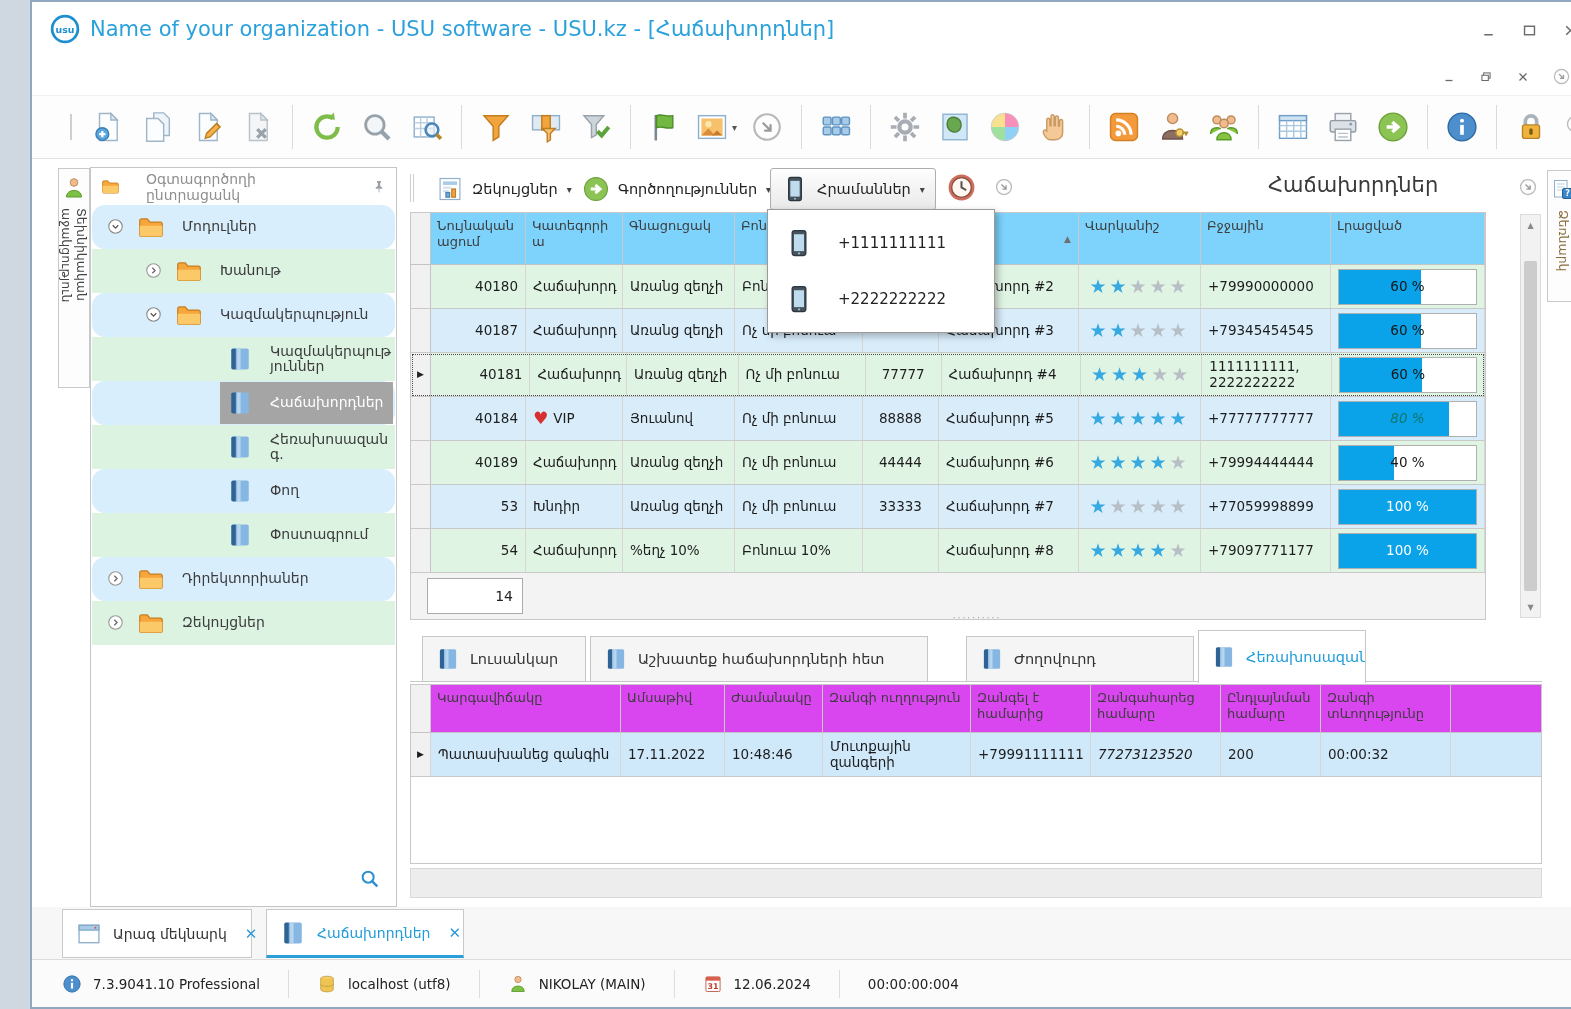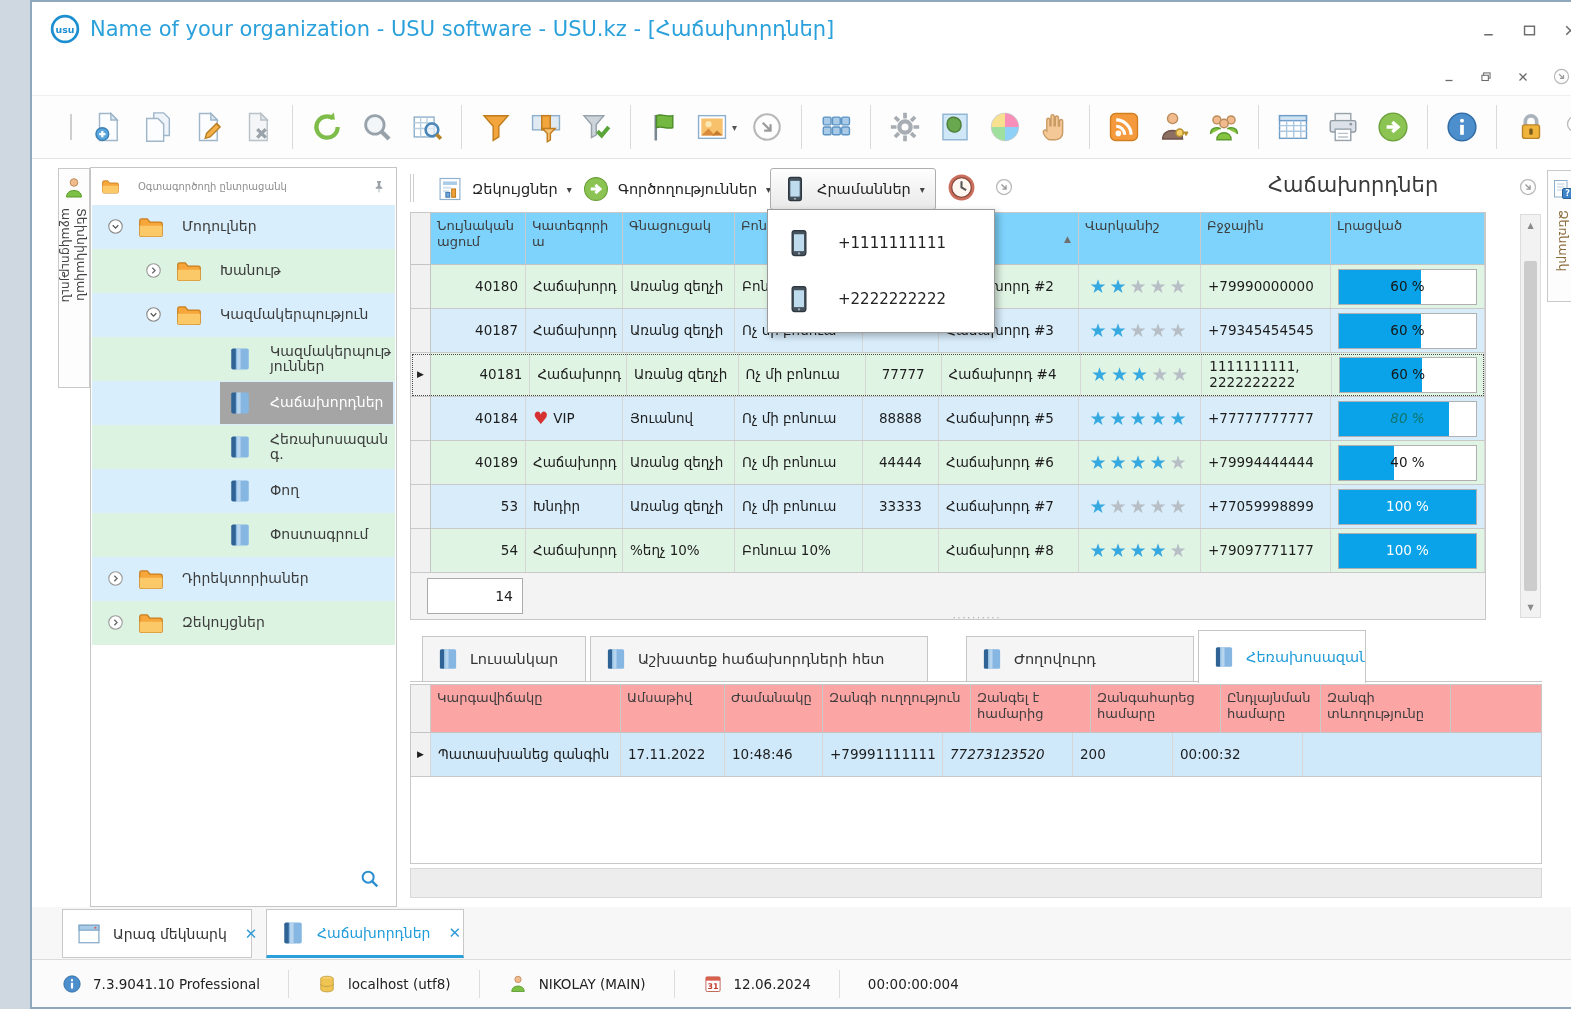--- a/index.html
+++ b/index.html
@@ -40,26 +40,26 @@
   .vtab { position:absolute; background:#fdfdfd; border:1px solid #c9c9c9;
           display:flex; flex-direction:column; align-items:center; padding-top:7px; gap:8px; }
   .support-tab { left:26px; top:166px; width:32px; height:220px; }
   .manual-tab  { left:1515px; top:168px; width:32px; height:132px; }
   .vtext { writing-mode:vertical-rl; font-size:12.5px; color:#444; }
   .manual-tab .vtext { color:#8a6d3b; }
 
   
   .tree { position:absolute; left:58px; top:165px; width:307px; height:740px; background:#fff;
           border:1px solid #c5c5c5; }
-  .thead { height:37px; display:flex; align-items:center; padding:0 9px; gap:17px;
-           color:#8f8f8f; font-size:10px; }
+  .thead { height:37px; display:flex; align-items:center; padding:0 9px; gap:25px;
+           color:#8f8f8f; font-size:14px; }
   .thead .tt { flex:1; }
   #tree-items { position:absolute; left:0; top:37px; right:0; bottom:0; overflow:hidden; }
   .trow { position:absolute; left:1px; right:1px; height:44px; cursor:pointer; }
-  .trow.blue  { background:#d9eefc; }
+  .trow.blue  { background:#d9eefc;border-radius:13px; }
   .trow.green { background:#dcf3e1; }
   .texp  { position:absolute; top:12px; }
   .tfold { position:absolute; top:7px; }
   .tbook { position:absolute; top:8px; }
   .tlab  { position:absolute; top:50%; transform:translateY(-50%); font-size:14px; color:#3c3c3c; line-height:1.08; }
   .tlab.white { color:#fff; }
   .tsel { position:absolute; left:128px; top:1px; bottom:1px; right:2px; background:#a5a5a5; }
   .texp, .tfold, .tbook, .tlab { z-index:2; }
   .tree-search { position:absolute; left:268px; top:700px; cursor:pointer; }
 
@@ -119,21 +119,21 @@
   .bottom-tabs { position:absolute; left:378px; top:628px; width:1132px; height:52px;
                  border-bottom:1px solid #c8c8c8; background:#fff; }
   .btab { position:absolute; top:6px; height:46px; background:#f5f5f5; border:1px solid #c6c6c6;
           display:flex; align-items:center; gap:9px; padding:0 12px; font-size:14.5px; color:#333;
           cursor:pointer; overflow:hidden; white-space:nowrap; }
   .btab.active { top:0; height:53px; background:#fff; border-bottom:none; color:#1f9cd9; z-index:3; }
 
   
   .bgridwrap { position:absolute; left:378px; top:682px; width:1132px; height:180px;
                border:1px solid #c8c8c8; background:#fff; overflow:hidden; }
-  .bghead { display:flex; height:48px; background:#fca5a5; border-bottom:1px solid #c4c4c4; }
+  .bghead { display:flex; height:48px; background:#d946ef; border-bottom:1px solid #c4c4c4; }
   .bgrow  { display:flex; height:44px; background:#cfe9fb; border-bottom:1px solid #c9c9c9; }
   .bgc { border-right:1px solid #d6d6d6; padding:0 7px; display:flex; align-items:center;
          font-size:13.5px; color:#1d1d1d; overflow:hidden; line-height:1.15; }
   .bgh { border-right:1px solid #c9c9c9; padding:5px 6px; font-size:13px; color:#3d3d3d;
          line-height:1.25; overflow:hidden; }
   .fill { flex:1; border-right:none; }
   .hstrip { position:absolute; left:378px; top:866px; width:1132px; height:30px; background:#ededed;
             border:1px solid #d8d8d8; }
 
   
@@ -950,20 +950,21 @@
         <div class="bgh" style="width: 100px;">Ընդլայնման համարը</div>
         <div class="bgh" style="width: 130px;">Զանգի տևողությունը</div>
         <div class="bgh fill"></div>
       </div>
     <div id="bgrid-body">
         <div class="bgrow">
           <div class="bgc gutter" style="width: 20px; background: rgb(241, 241, 241); justify-content: center; font-size: 9px;">▶</div>
           <div class="bgc" style="width: 190px;">Պատասխանեց զանգին</div>
           <div class="bgc" style="width: 104px;">17.11.2022</div>
           <div class="bgc" style="width: 98px;">10:48:46</div>
+          <div class="bgc" style="width: 148px;">Մուտքային զանգերի</div>
           <div class="bgc" style="width: 120px;">+79991111111</div>
           <div class="bgc" style="width: 130px; font-style: italic;">77273123520</div>
           <div class="bgc" style="width: 100px;">200</div>
           <div class="bgc" style="width: 130px;">00:00:32</div>
           <div class="bgc fill"></div>
         </div>
       </div>
   </div>
   <div class="hstrip"></div>
 

